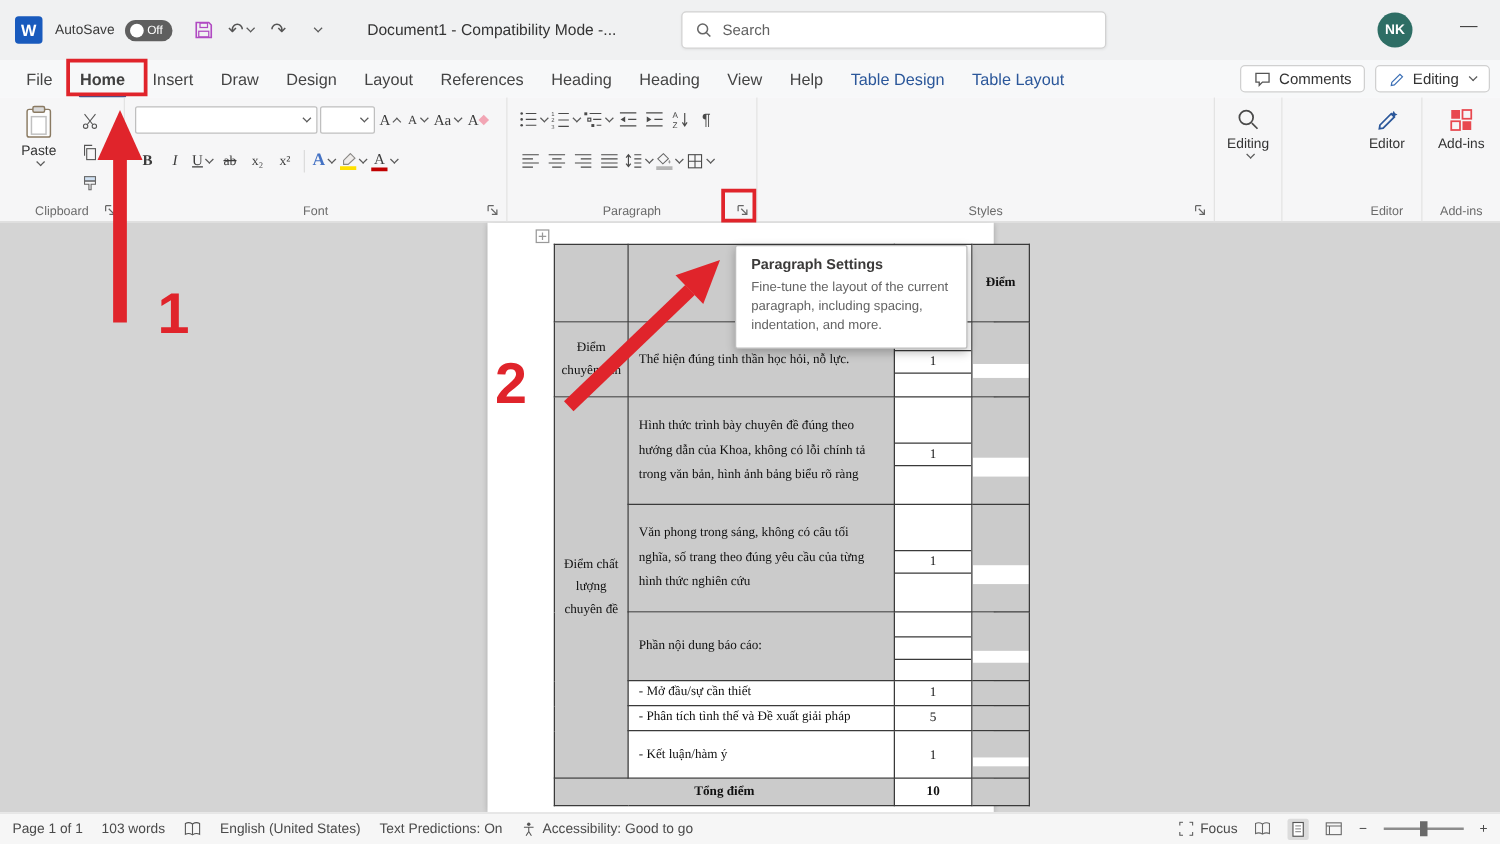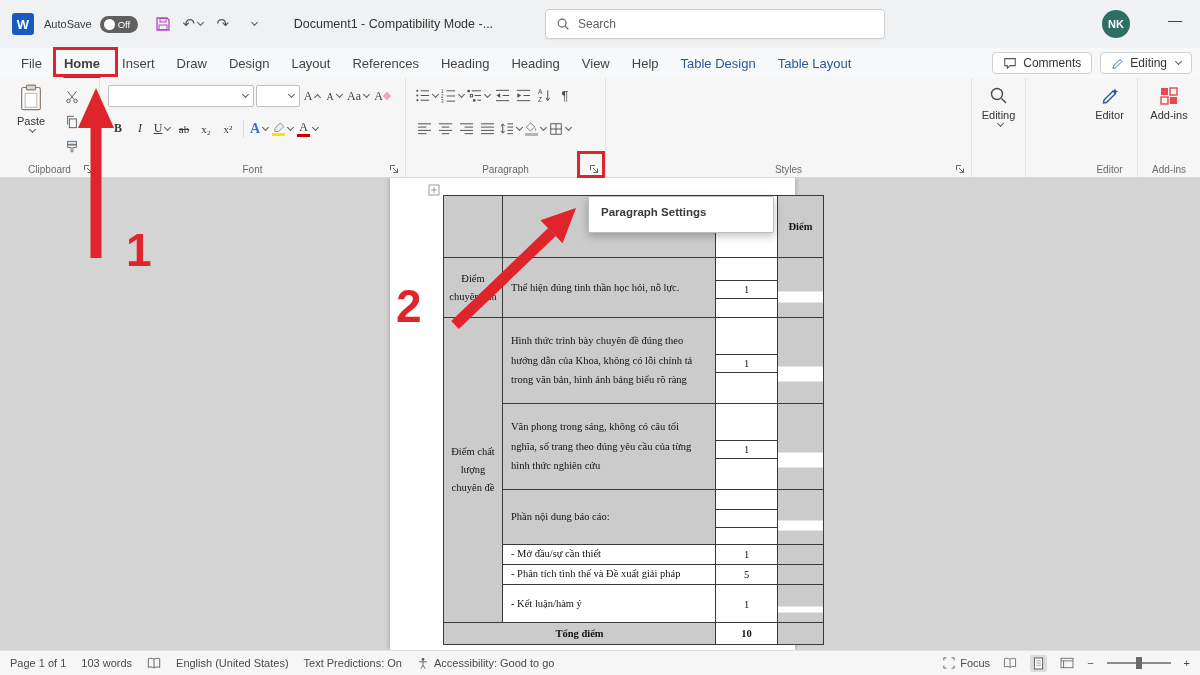--- a/index.html
+++ b/index.html
@@ -513,20 +513,21 @@
           <td class="valcell" style="font-weight:bold">10</td>
           <td class="gray"></td>
         </tr>
       </tbody>
         </table>
     </div>
   </div>
 
   <div class="tooltip">
     <div class="tt-title">Paragraph Settings</div>
+    <div class="tt-body">Fine-tune the layout of the current paragraph, including spacing, indentation, and more.</div>
   </div>
 
   <div class="hlbox hl-home"></div>
   <div class="hlbox hl-launcher"></div>
   <svg class="overlay">
     <line x1="96" y1="258" x2="96" y2="124" stroke="#e0242b" stroke-width="11"></line>
     <polygon points="96,88 78,128 114,128" fill="#e0242b"></polygon>
     <text x="126" y="266" font-size="46" font-weight="bold" fill="#e0242b" font-family="Liberation Sans, sans-serif">1</text>
     <line x1="455" y1="325" x2="552" y2="232" stroke="#e0242b" stroke-width="11"></line>
     <polygon points="576,208 562.6,243.2 540.4,220.2" fill="#e0242b"></polygon>

